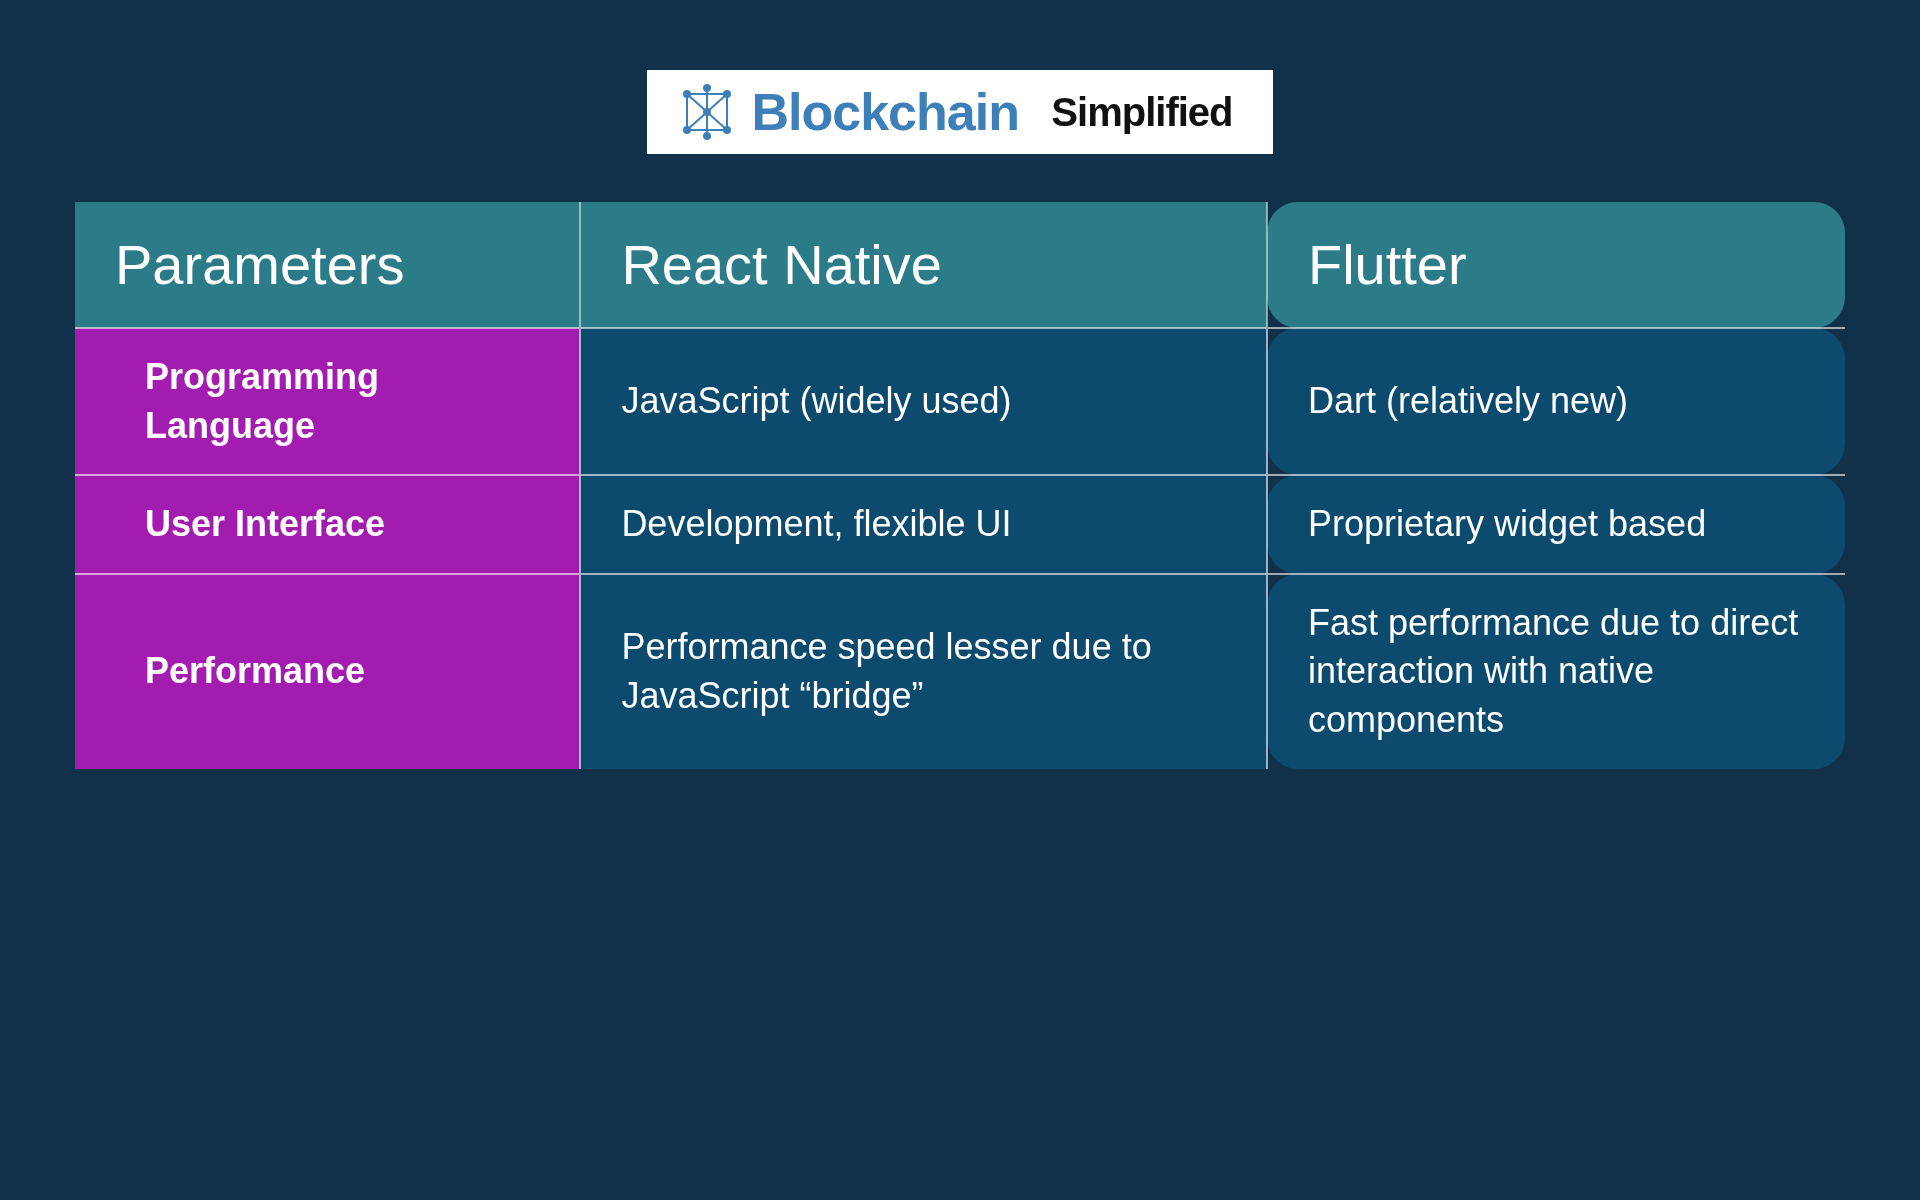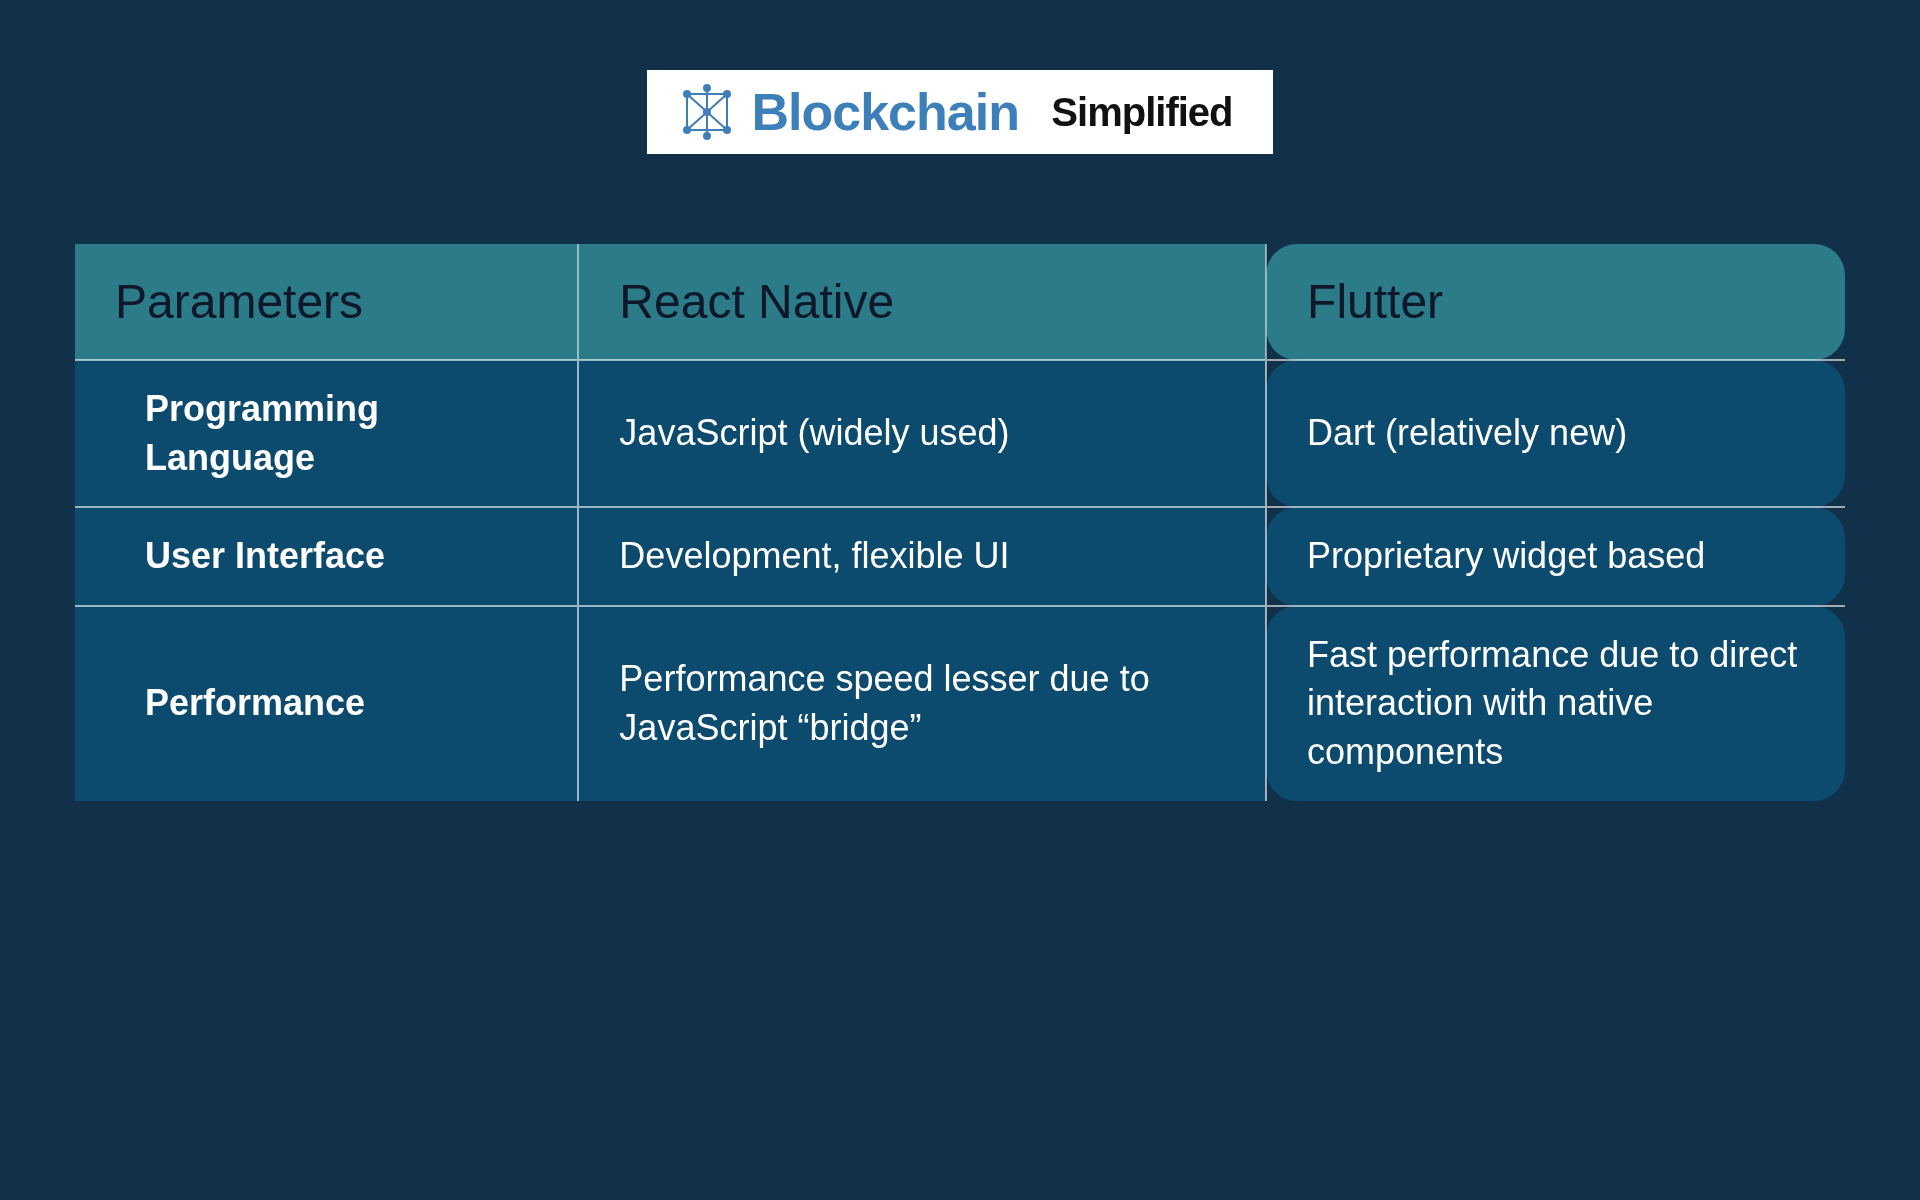--- a/index.html
+++ b/index.html
@@ -12,21 +12,21 @@
     flex-direction: column;
     align-items: center;
     padding-top: 70px;
   }
   .logo-box {
     background: #fff;
     padding: 12px 40px 12px 30px;
     display: flex;
     align-items: center;
     gap: 14px;
-    margin-bottom: 90px;
+    margin-bottom: 48px;
   }
   .logo-icon {
     width: 60px;
     height: 60px;
     display: flex;
     align-items: center;
     justify-content: center;
   }
   .logo-text-1 {
     font-size: 52px;
@@ -39,41 +39,41 @@
     font-weight: 700;
     color: #111;
     letter-spacing: -1px;
   }
   .table {
     width: 1770px;
     border-collapse: collapse;
   }
   .table thead th {
     background: #2b7b88;
-    color: #0f172a;
-    font-size: 48px;
+    color: #ffffff;
+    font-size: 56px;
     font-weight: 400;
     text-align: left;
     padding: 30px 40px;
     border-right: 2px solid rgba(255,255,255,0.5);
   }
   .table thead th:last-child { border-right: none; }
   .table tbody td {
     background: #0c4a6e;
     color: #fff;
     font-size: 36px;
     padding: 24px 40px;
     border-top: 2px solid rgba(255,255,255,0.6);
     border-right: 2px solid rgba(255,255,255,0.6);
     vertical-align: middle;
     line-height: 1.35;
   }
   .table tbody td:last-child { border-right: none; }
   .table tbody td.param {
-    background: #0c4a6e;
+    background: #a21caf;
     font-weight: 600;
     padding-left: 70px;
   }
   .col1 { width: 520px; }
   .col2 { width: 728px; }
   .col3 { width: 610px; border-radius: 31px; }
 </style>
 </head>
 <body>
 

